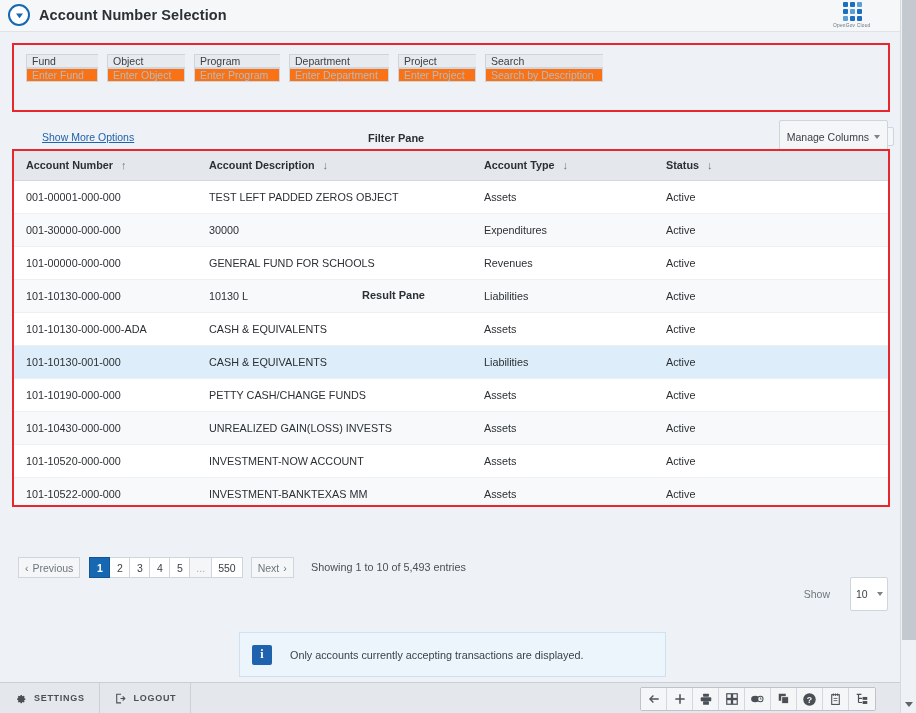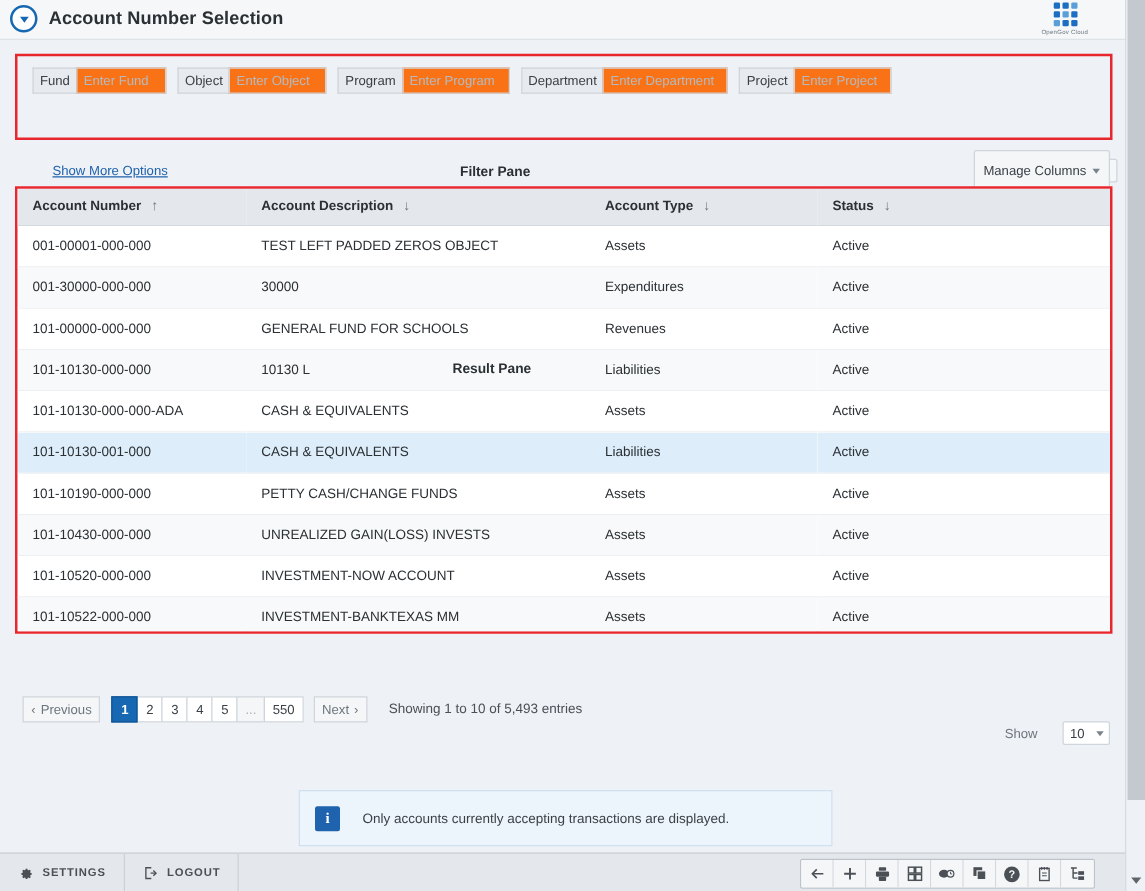--- a/index.html
+++ b/index.html
@@ -71,21 +71,21 @@
     position: absolute; left: 12px; top: 43px;
     width: 878px; height: 69px;
     background: #eef1f5;
     border: 2px solid #e8262d;
   }
   .filter-row {
     position: absolute; left: 12px; top: 9px;
     display: flex; align-items: center; gap: 9px;
   }
   .field {
-    display: flex; align-items: stretch; height: 21px;
+    display: flex; align-items: stretch; height: 21px; flex-direction: column;
   }
   .field-label {
     display: flex; align-items: center;
     padding: 0 5px;
     background: #e7eaee;
     border: 1px solid #cfd5dc;
     border-right: none;
     font-size: 10.5px;
     color: #3b4147;
     white-space: nowrap;
@@ -245,21 +245,21 @@
     color: #4a5056;
     white-space: nowrap;
   }
 
   .show-wrap {
     position: absolute; right: 28px; top: 577px;
     display: flex; align-items: center; gap: 20px;
   }
   .show-label { font-size: 10.5px; color: #6d767e; }
   .show-select {
-    height: 19px;
+    height: 34px;
     width: 38px;
     padding: 0 4px 0 5px;
     display: flex; align-items: center; justify-content: space-between;
     background: #ffffff;
     border: 1px solid #cfd5dc;
     border-radius: 2px;
     font-size: 10.5px;
     color: #3b4147;
     cursor: pointer;
   }
@@ -400,20 +400,24 @@
       <span class="field">
         <span class="field-label">Department</span>
         <input class="field-input w-department" placeholder="Enter Department" style="">
       </span>
 
       <span class="field">
         <span class="field-label">Project</span>
         <input class="field-input w-project" placeholder="Enter Project" style="">
       </span>
 
+      <span class="field">
+        <span class="field-label">Search</span>
+        <input class="field-input w-search" placeholder="Search by Description" style="">
+      </span>
 
     </div>
 
     <span class="show-more">Show More Options</span>
     <span class="pane-caption filter-caption">Filter Pane</span>
 
     <span class="btn btn-find">Find</span>
     <span class="btn btn-reset">Reset</span>
   </div>
 

